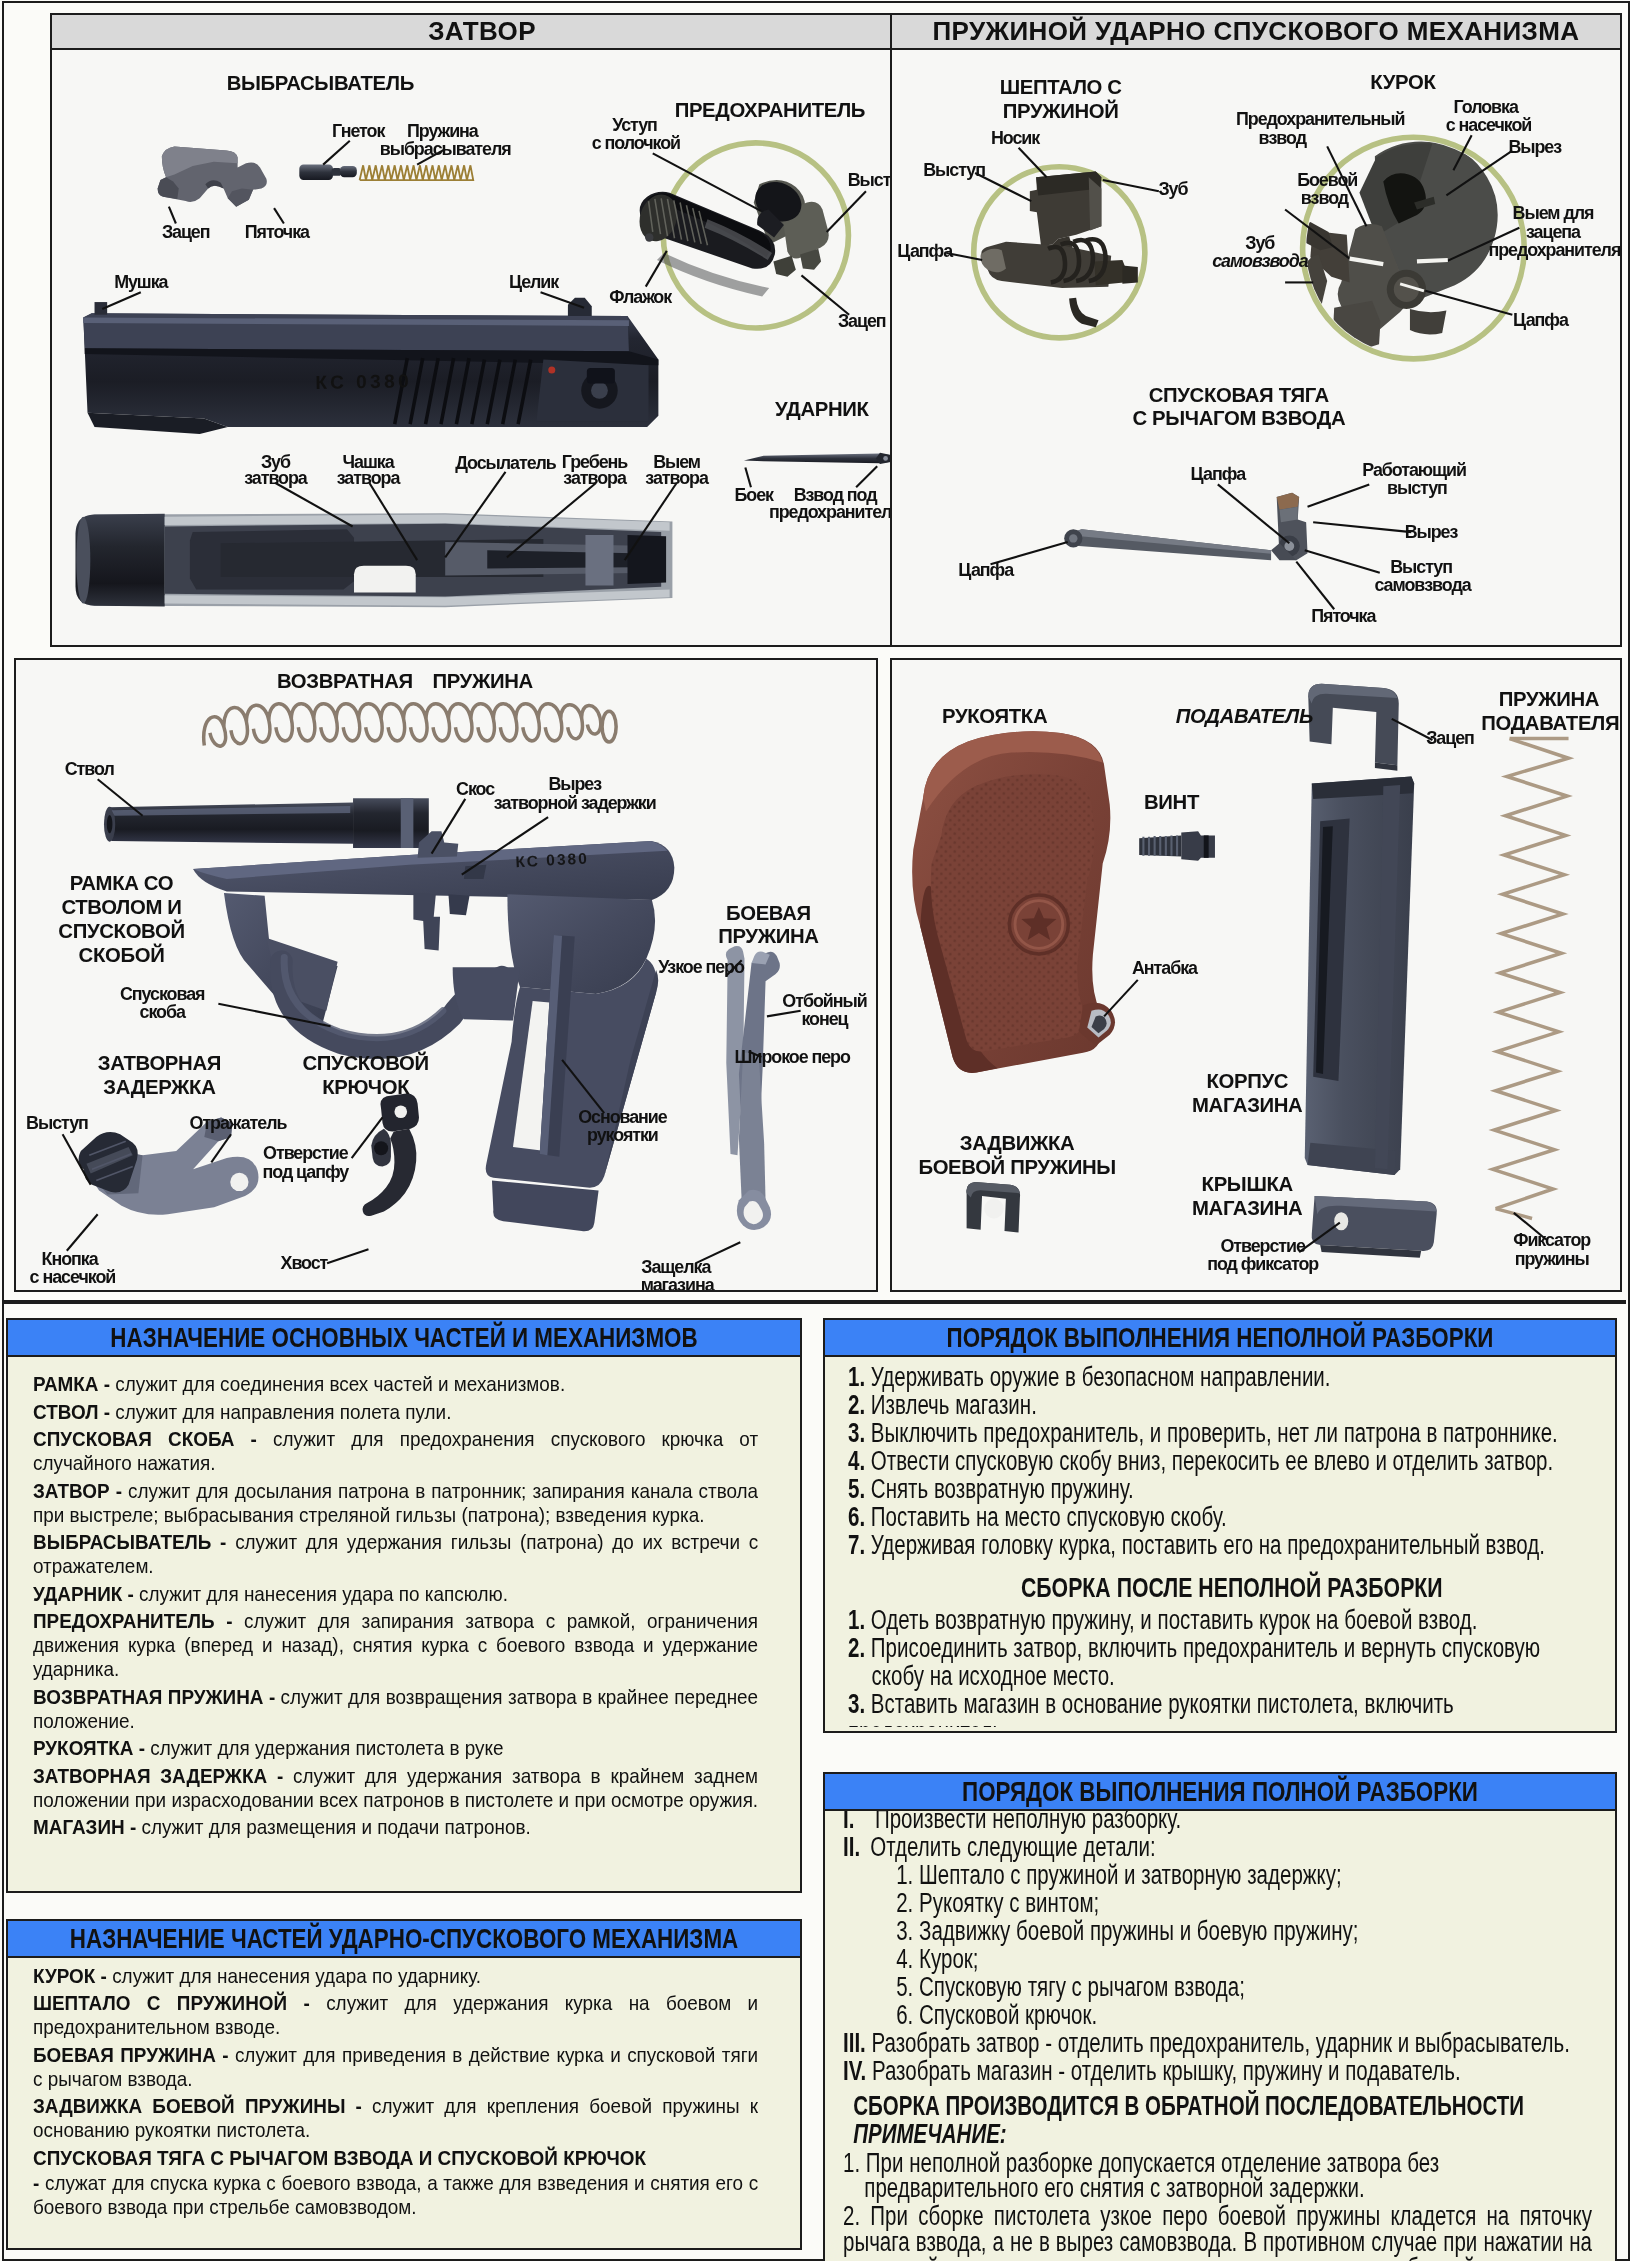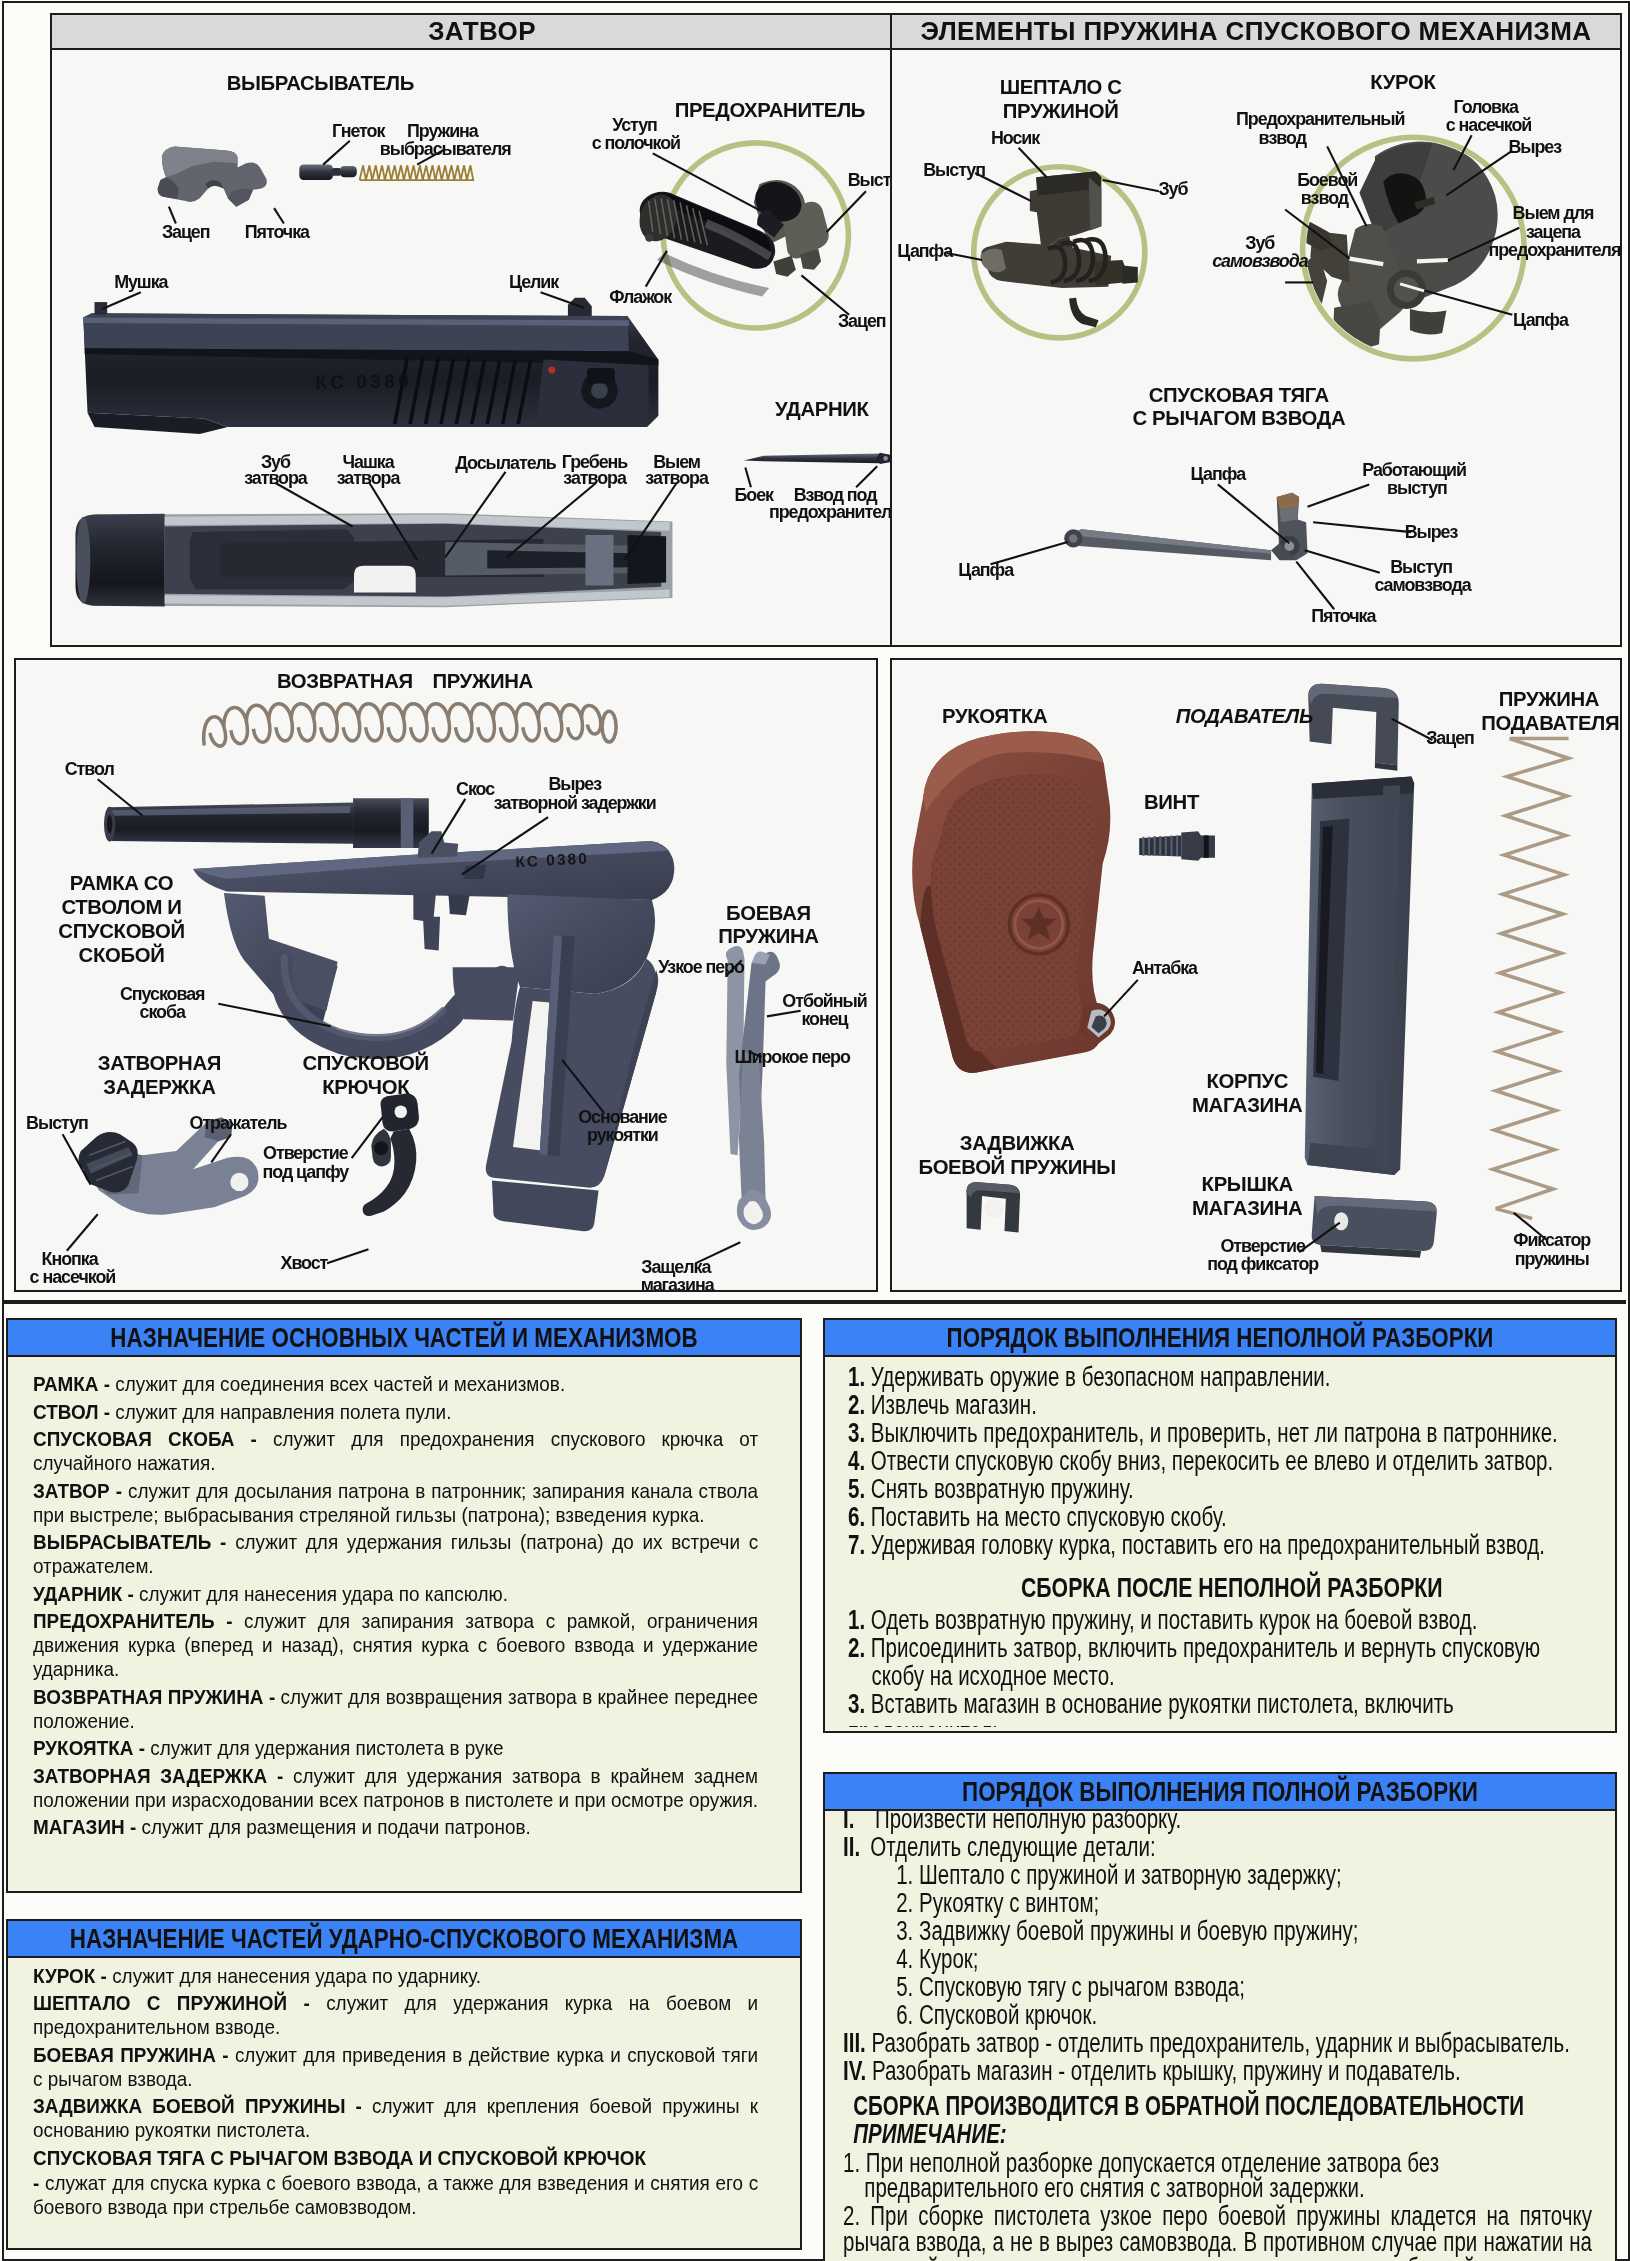--- a/index.html
+++ b/index.html
@@ -172,21 +172,21 @@
 <text class="ttl" x="1097" y="520">УДАРНИК</text>
 <text class="lbl" x="1000" y="642">Боек</text>
 <text class="lbl" x="1116" y="642">Взвод под</text>
 <text class="lbl" x="1116" y="666">предохранитель</text>
 </g>
 
 </svg>
 </div>
 
 <div class="panel" id="pTR" style="left:890px;top:13.3px;width:728px;height:630px;">
-<div class="phead">ЭЛЕМЕНТЫ ПРУЖИНА СПУСКОВОГО МЕХАНИЗМА</div>
+<div class="phead">ПРУЖИНОЙ УДАРНО СПУСКОВОГО МЕХАНИЗМА</div>
 <svg class="abs" style="left:0;top:36px;" width="728" height="594" viewBox="0 0 1037 847">
 
 <circle cx="238" cy="287" r="122" fill="none" stroke="#b7c183" stroke-width="8"></circle>
 <g>
 <path d="M205,180 L290,172 L298,180 L298,250 L262,262 L236,268 L228,276 L212,278 L206,230 L196,228 L196,200 L206,198 Z" fill="#3e3b35"></path>
 <path d="M205,180 L290,172 L298,180 L296,196 L208,206 Z" fill="#2c2a25"></path>
 <path d="M280,180 L298,196 L298,250 L282,256 Z" fill="#52504a"></path>
 <path d="M212,278 L228,276 L236,268 L252,264 L258,284 L262,306 L252,326 L222,330 L208,318 L202,296 Z" fill="#37342e"></path>
 <path d="M130,296 q-8,-10 4,-16 l28,-8 84,6 66,14 -4,44 -66,2 -86,-10 q-16,-2 -20,-16 Z" fill="#403d37"></path>
 <path d="M126,290 q14,-12 30,-6 l6,26 q-12,10 -26,2 q-12,-8 -10,-22 Z" fill="#6f6c64"></path>

